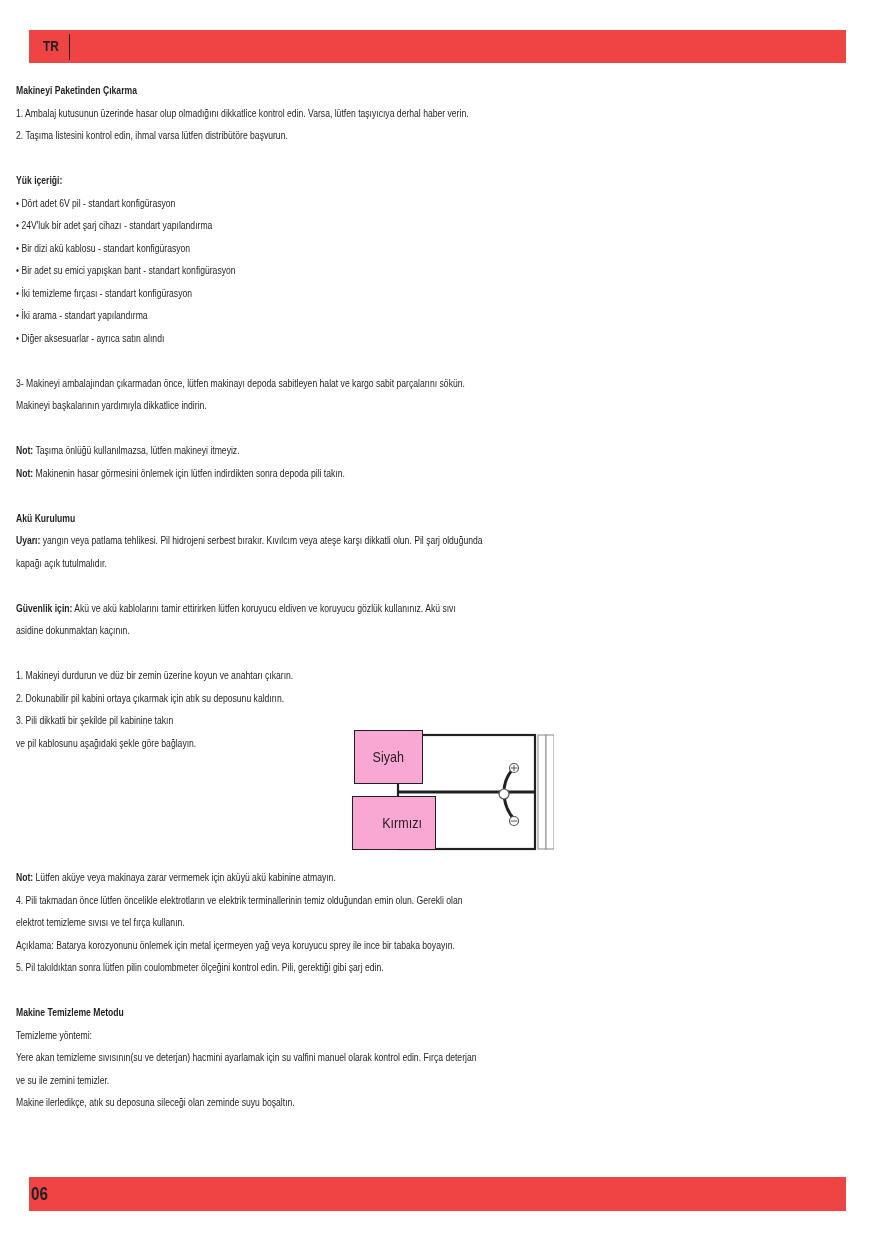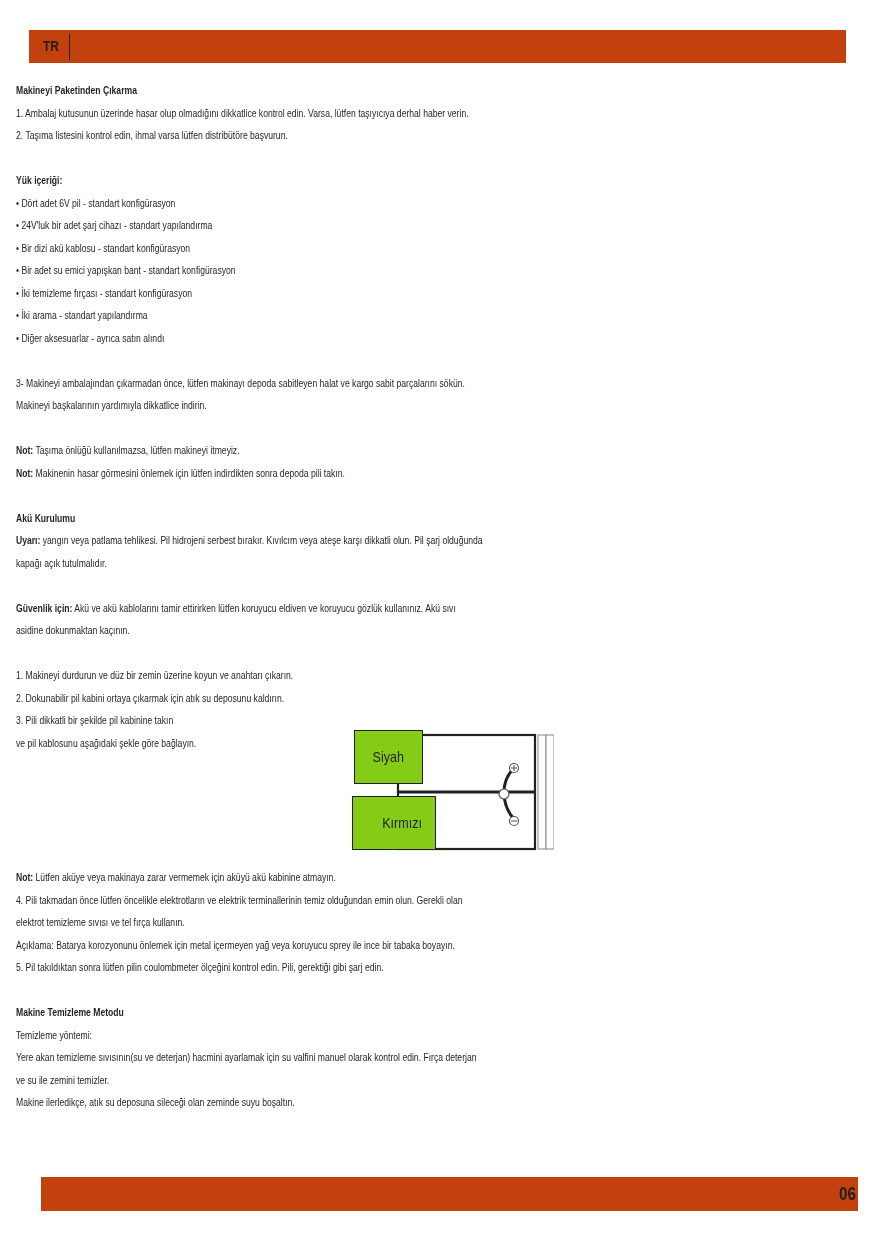--- a/index.html
+++ b/index.html
@@ -1,29 +1,29 @@
 <!DOCTYPE html>
 <html><head>
 <meta charset="utf-8">
 <style>
   html, body { margin:0; padding:0; background:#ffffff; }
   body { width:875px; height:1241px; position:relative; overflow:hidden;
          font-family:"Liberation Sans", sans-serif; color:#231f20; }
-  .bar { position:absolute; left:29px; width:817px; background:#c2410c; }
+  .bar { position:absolute; left:29px; width:817px; background:#ef4444; }
   .top-bar { top:30px; height:33px; }
   .lang { position:absolute; left:14px; top:8px; font-weight:bold; font-size:14px; transform:scaleX(0.85); transform-origin:left; }
   .lang-sep { position:absolute; left:40px; top:4px; width:1px; height:26px; background:#231f20; }
-  .bottom-bar { top:1177px; height:34px; text-align:right;margin-left:12px; }
+  .bottom-bar { top:1177px; height:34px; text-align:left; }
   .page-num { font-weight:bold; font-size:19px; line-height:34px; display:inline-block; transform:scaleX(0.8); }
   .content { position:absolute; left:16px; top:80px; width:820px; font-size:10px; line-height:22.5px; }
   .line { white-space:nowrap; transform:scaleX(0.86); transform-origin:left; display:block; }
   .h { font-weight:bold; }
   .gap { height:22.5px; }
   .diagram { position:absolute; left:354px; top:730px; width:200px; height:124px; }
-  .lbl { position:absolute; border:1.6px solid #231f20; background:#84cc16; font-size:14.6px; display:flex; align-items:center; justify-content:center; }
+  .lbl { position:absolute; border:1.6px solid #231f20; background:#f9a8d4; font-size:14.6px; display:flex; align-items:center; justify-content:center; }
   .lbl span { transform:scaleX(0.86); display:inline-block; }
 </style>
 </head>
 <body>
 
 <div class="bar top-bar">
   <span class="lang">TR</span>
   <span class="lang-sep"></span>
 </div>
 

